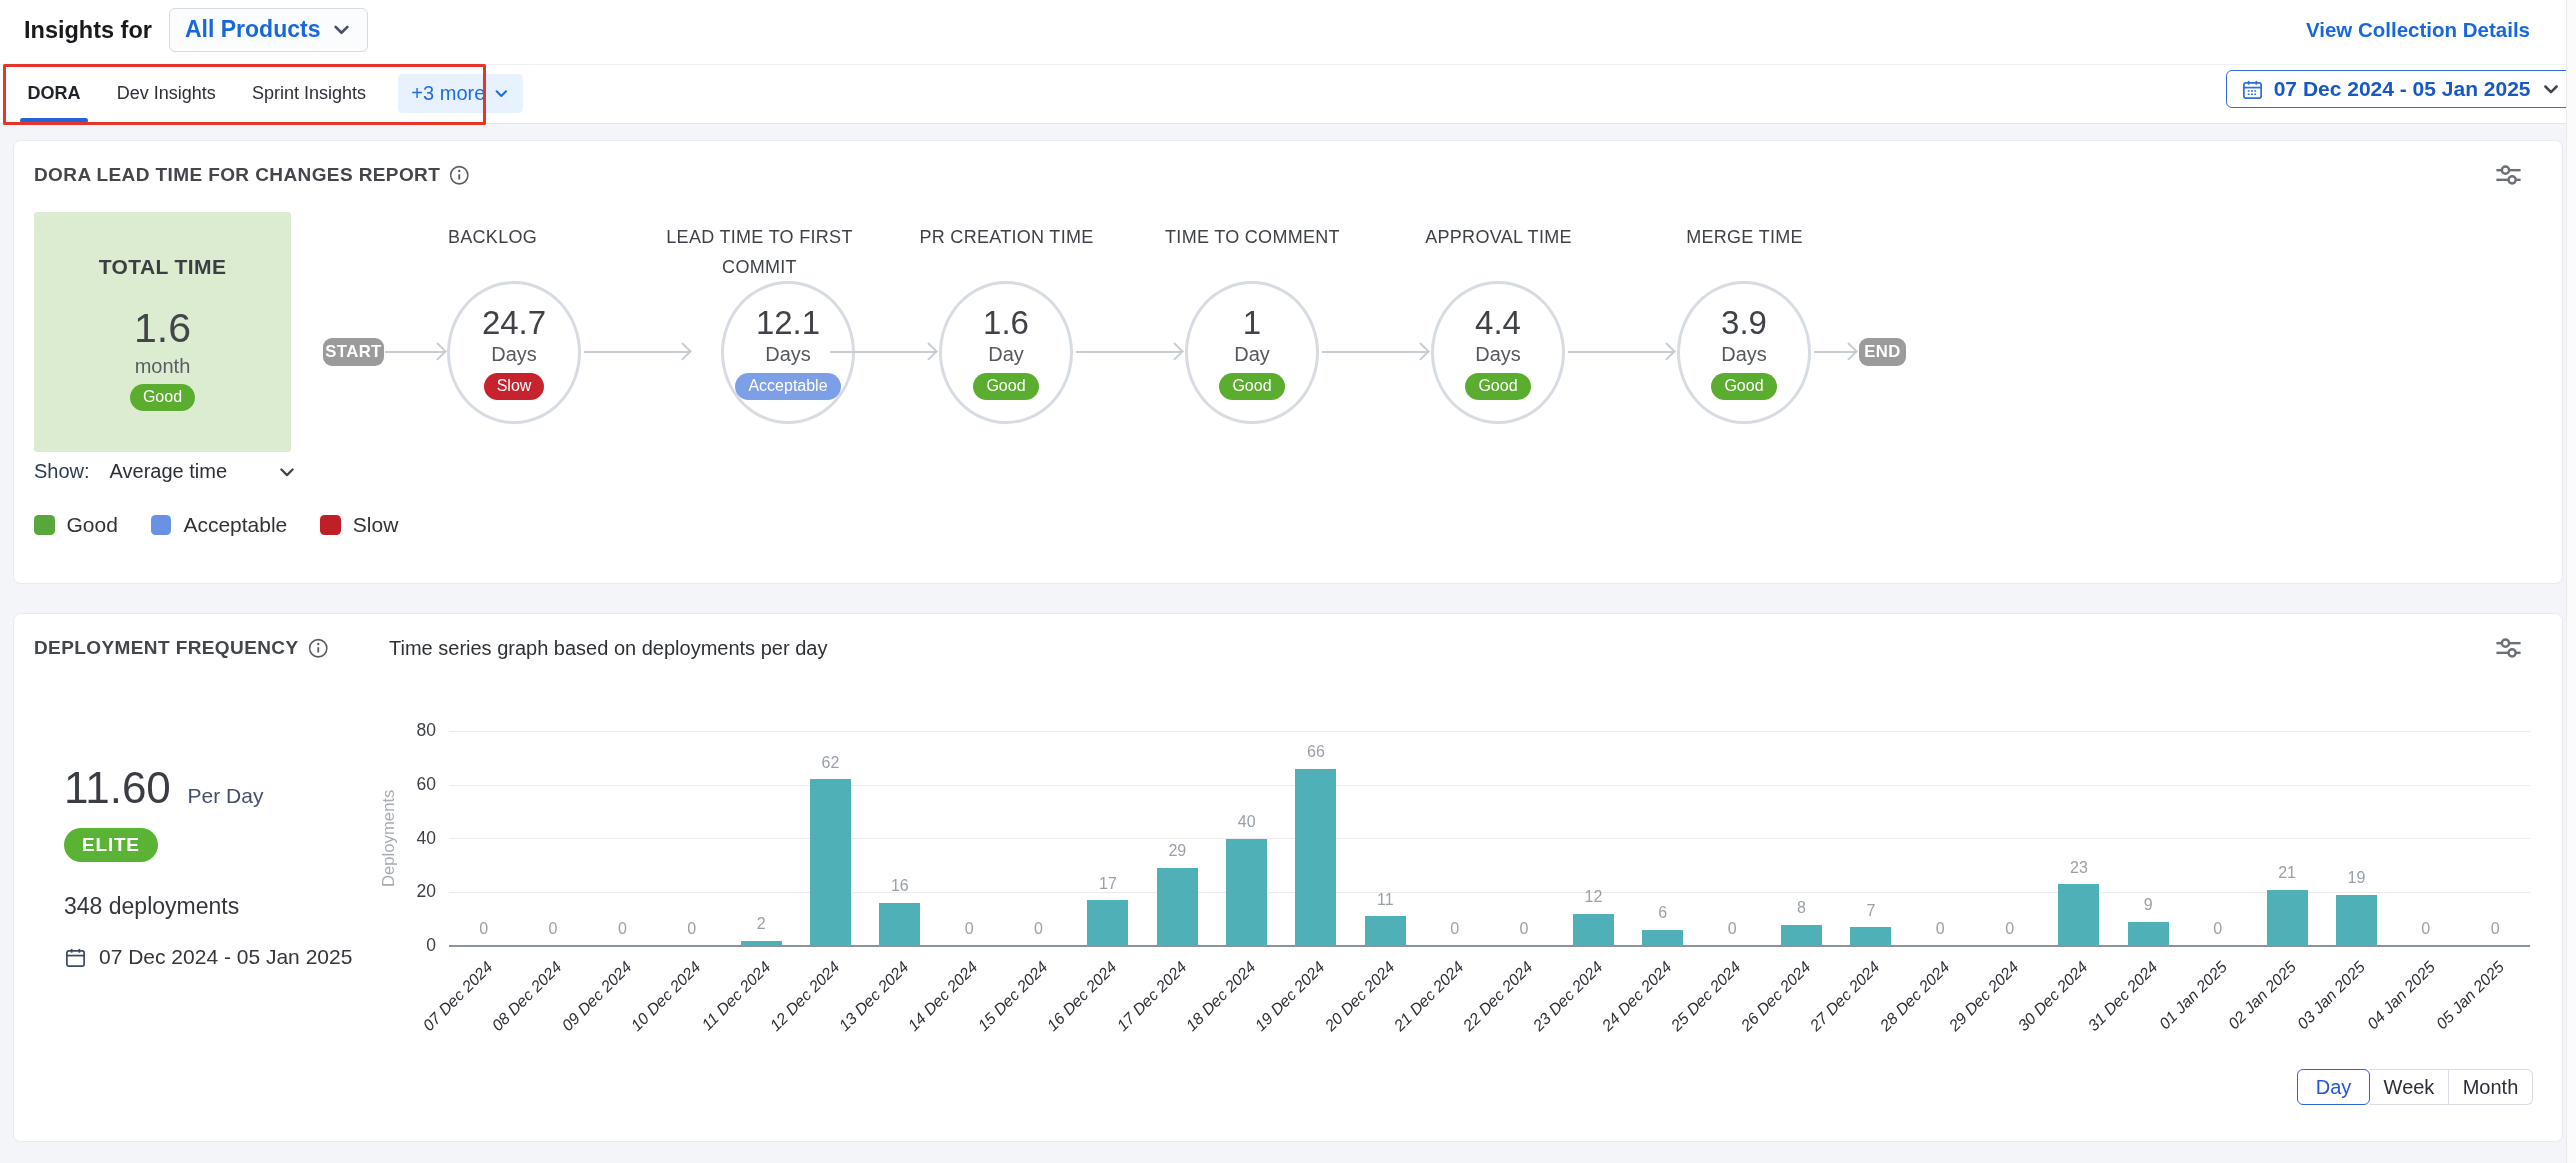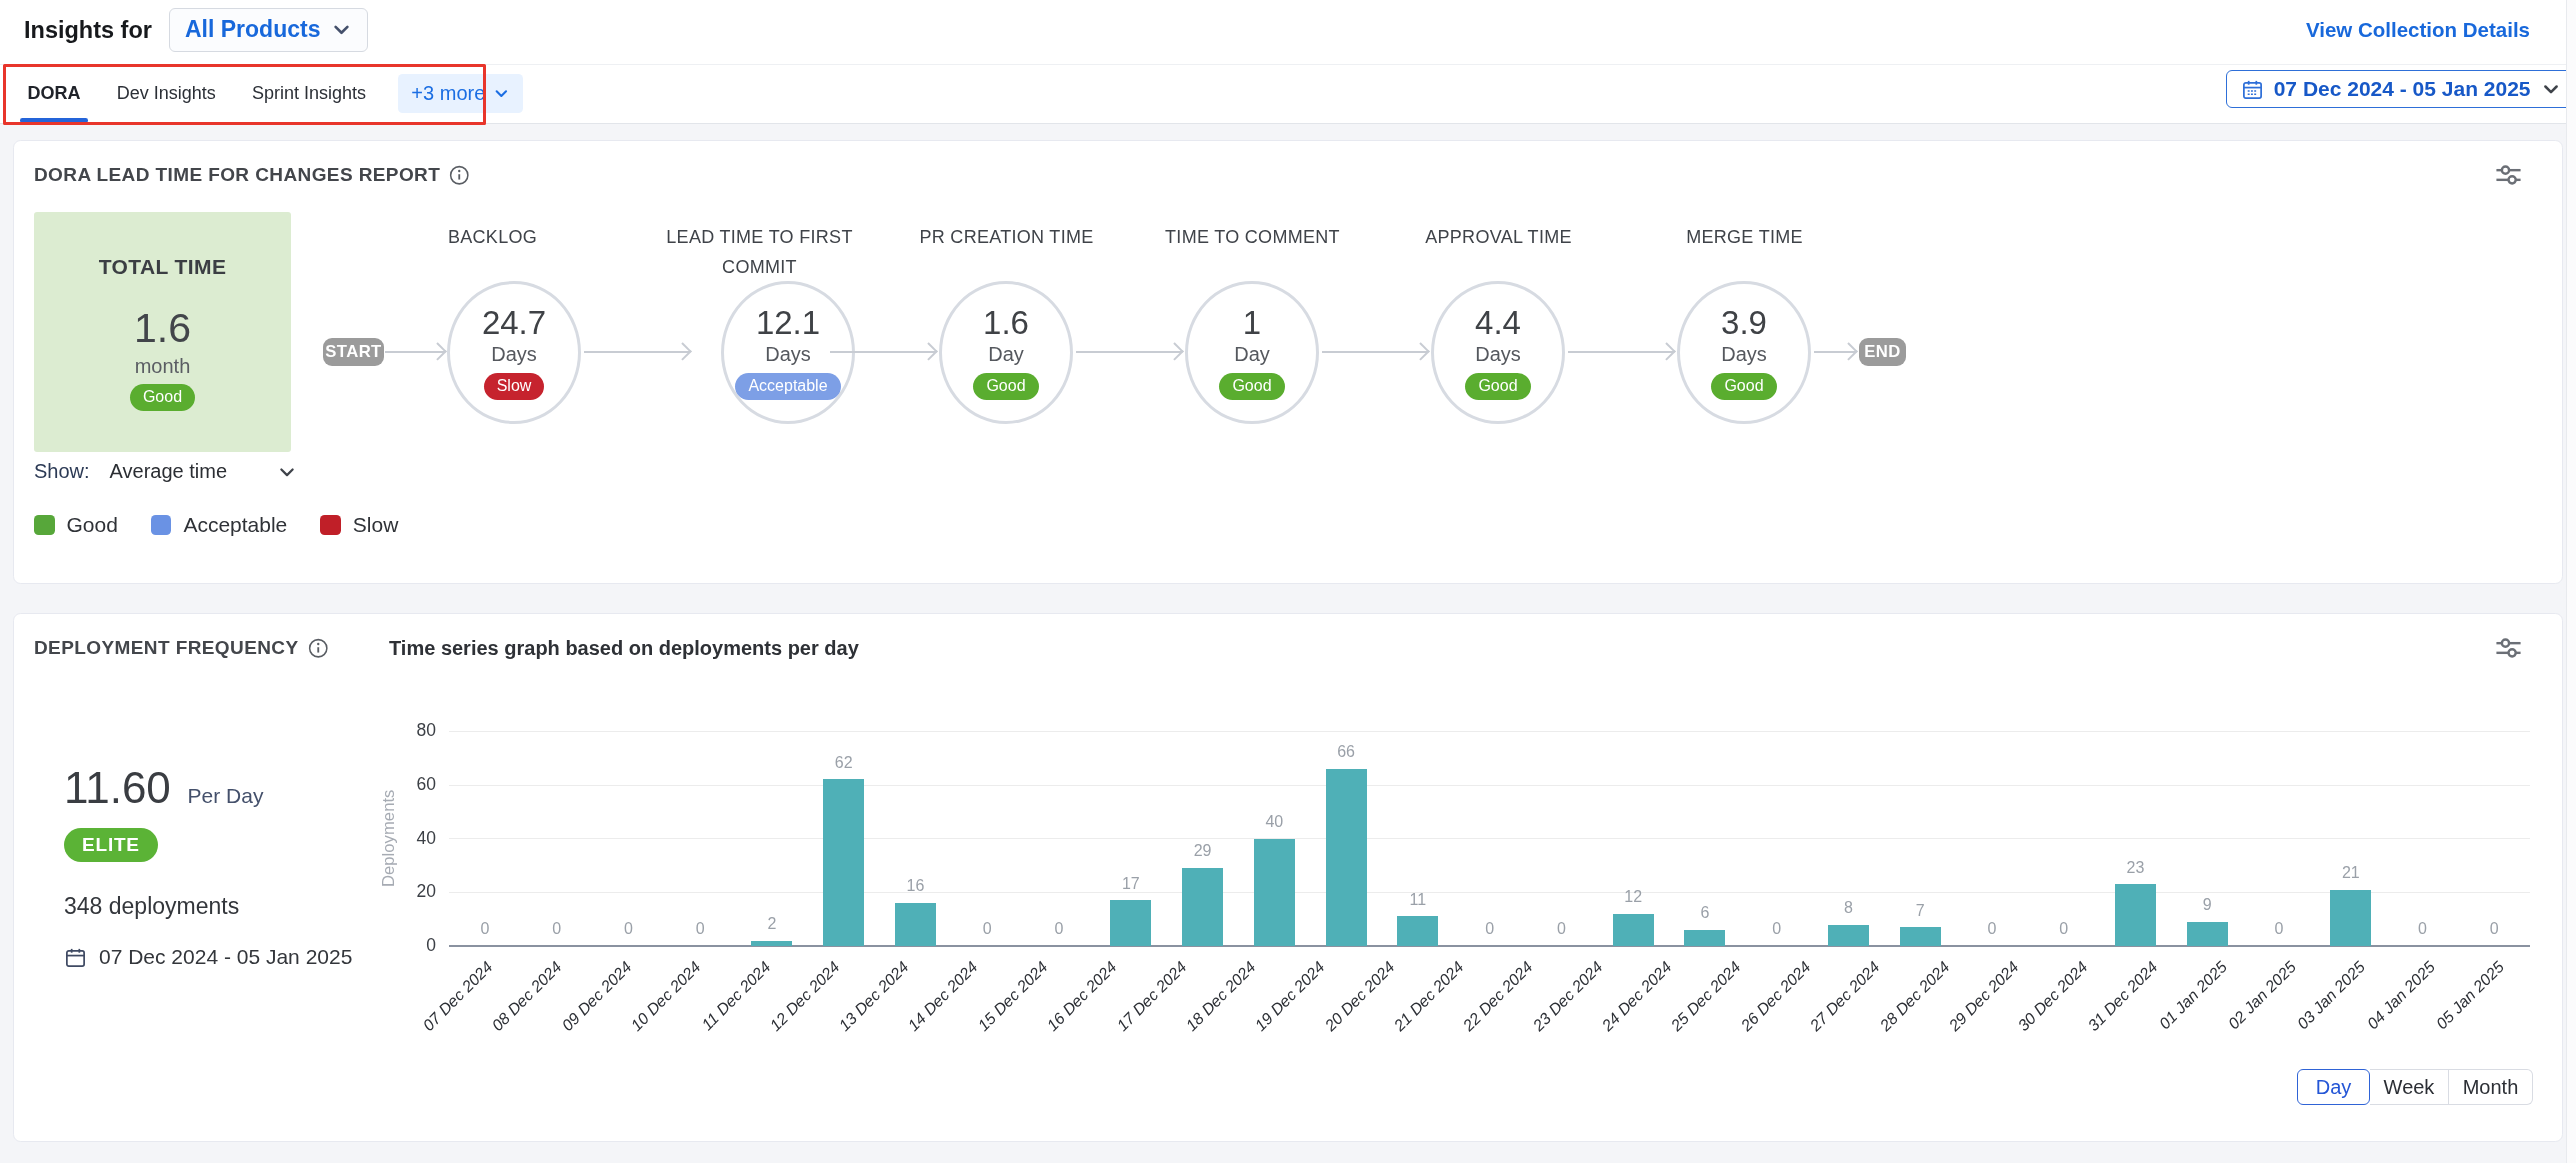--- a/index.html
+++ b/index.html
@@ -66,21 +66,21 @@
   .show-label { font-size:20px; color:#2c3a55; }
   .show-value { margin-left:20px; font-size:20px; color:#2b2e33; }
   .show-row svg { margin-left:50px; color:#3f434a; }
 
   .legend-row { position:absolute; left:20px; top:372px; display:flex; align-items:center; gap:33px; }
   .legend-item { display:flex; align-items:center; gap:12px; }
   .legend-swatch { width:20.5px; height:20.5px; border-radius:4.6px; }
   .legend-label { font-size:21px; color:#2f3237; }
 
   
-  .chart-title { position:absolute; left:375px; top:23px; font-size:20px; font-weight:700; color:#2e3136; }
+  .chart-title { position:absolute; left:375px; top:23px; font-size:20px; font-weight:400; color:#2e3136; }
   .rate-row { position:absolute; left:50px; top:152px; display:flex; align-items:baseline; gap:16.7px; }
   .rate-value { font-size:44px; color:#3a3d42; line-height:1; }
   .rate-unit { font-size:21px; color:#44506b; }
   .tier-pill { position:absolute; left:50px; top:214px; background:#5bb336; color:#fff; font-size:19px; font-weight:700;
     letter-spacing:0.8px; padding:6px 18px; border-radius:759px; }
   .deploy-count { position:absolute; left:50px; top:279px; font-size:23px; color:#33363b; }
   .deploy-range { position:absolute; left:50px; top:331px; display:flex; align-items:center; gap:12px; font-size:21px; color:#33363b; }
   .deploy-range .cal { color:#3f4a63; }
 
   .ylabel { position:absolute; left:363px; top:117px; width:24px; height:215px; display:flex; align-items:center; justify-content:center;
@@ -420,20 +420,24 @@
           </div>
           <div class="slot">
             <div class="bar-label" style="bottom: 7.6px;">0</div>
             <div class="bar" style="height: 0px; background: rgb(79, 176, 183);"></div>
           </div>
           <div class="slot">
             <div class="bar-label" style="bottom: 64px;">21</div>
             <div class="bar" style="height: 56px; background: rgb(79, 176, 183);"></div>
           </div>
           <div class="slot">
+            <div class="bar-label" style="bottom: 59px;">19</div>
+            <div class="bar" style="height: 51px; background: rgb(79, 176, 183);"></div>
+          </div>
+          <div class="slot">
             <div class="bar-label" style="bottom: 7.6px;">0</div>
             <div class="bar" style="height: 0px; background: rgb(79, 176, 183);"></div>
           </div>
           <div class="slot">
             <div class="bar-label" style="bottom: 7.6px;">0</div>
             <div class="bar" style="height: 0px; background: rgb(79, 176, 183);"></div>
           </div>
         </div>
     </div>
     <div id="xlabels">

